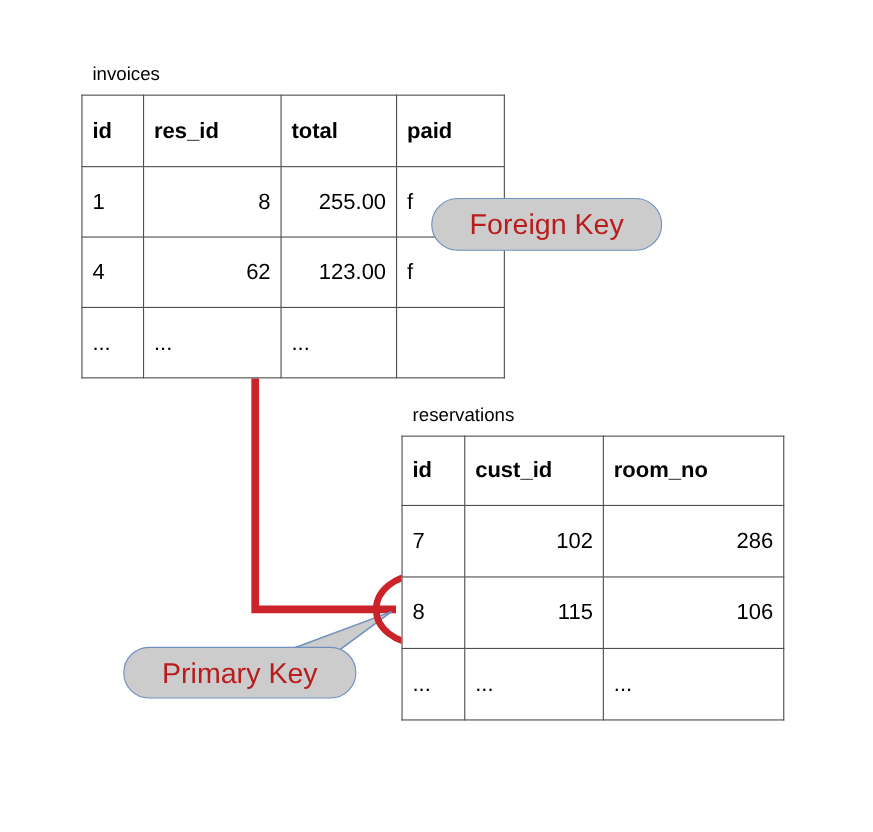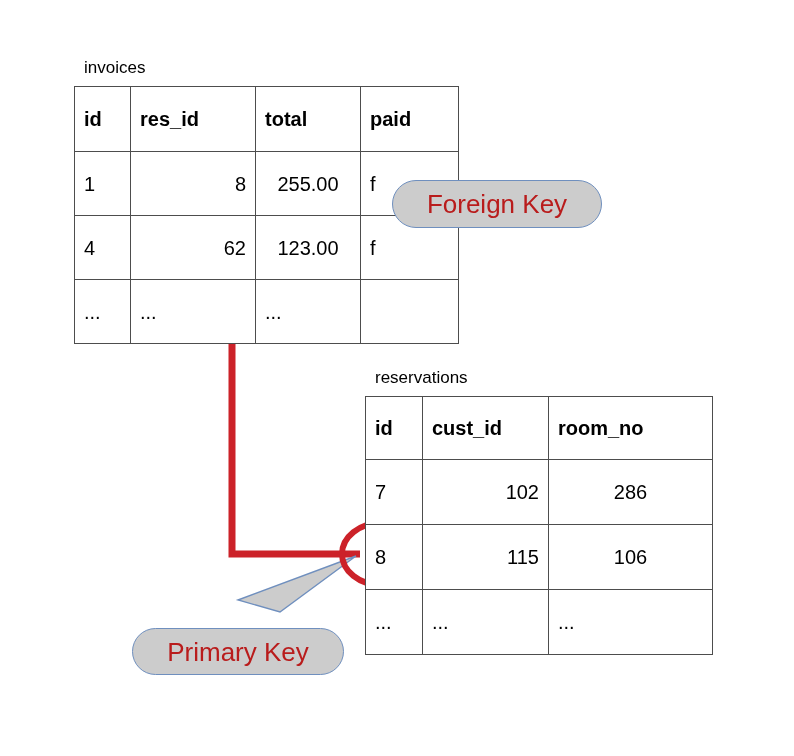--- a/index.html
+++ b/index.html
@@ -54,21 +54,21 @@
     color: #000;
     background: transparent;
     font-weight: 400;
   }
   .db-table th {
     font-weight: bold;
     text-align: left;
   }
   .align-left   { text-align: left; }
   .align-right  { text-align: right; }
-  .align-center { text-align: center; }
+  .align-center { text-align: right; }
 
   
   .callout {
     position: absolute;
     display: flex;
     align-items: center;
     justify-content: center;
     background: #cccccc;
     border: 1px solid #6f8fbe;
     border-radius: 26px;
@@ -165,15 +165,15 @@
       <tr>
         <td class="align-left" style="height:64px">...</td>
         <td class="align-left">...</td>
         <td class="align-left">...</td>
       </tr>
     </tbody>
   </table>
 
   <div class="callout" style="left:392px; top:180px; width:210px; height:48px;">Foreign Key</div>
 
-  <div class="callout" style="left:132px; top:588px; width:212px; height:47px;margin-top:40px;">Primary Key</div>
+  <div class="callout" style="left:112px; top:588px; width:212px; height:47px;">Primary Key</div>
 
 </div>
 
 </body></html>

